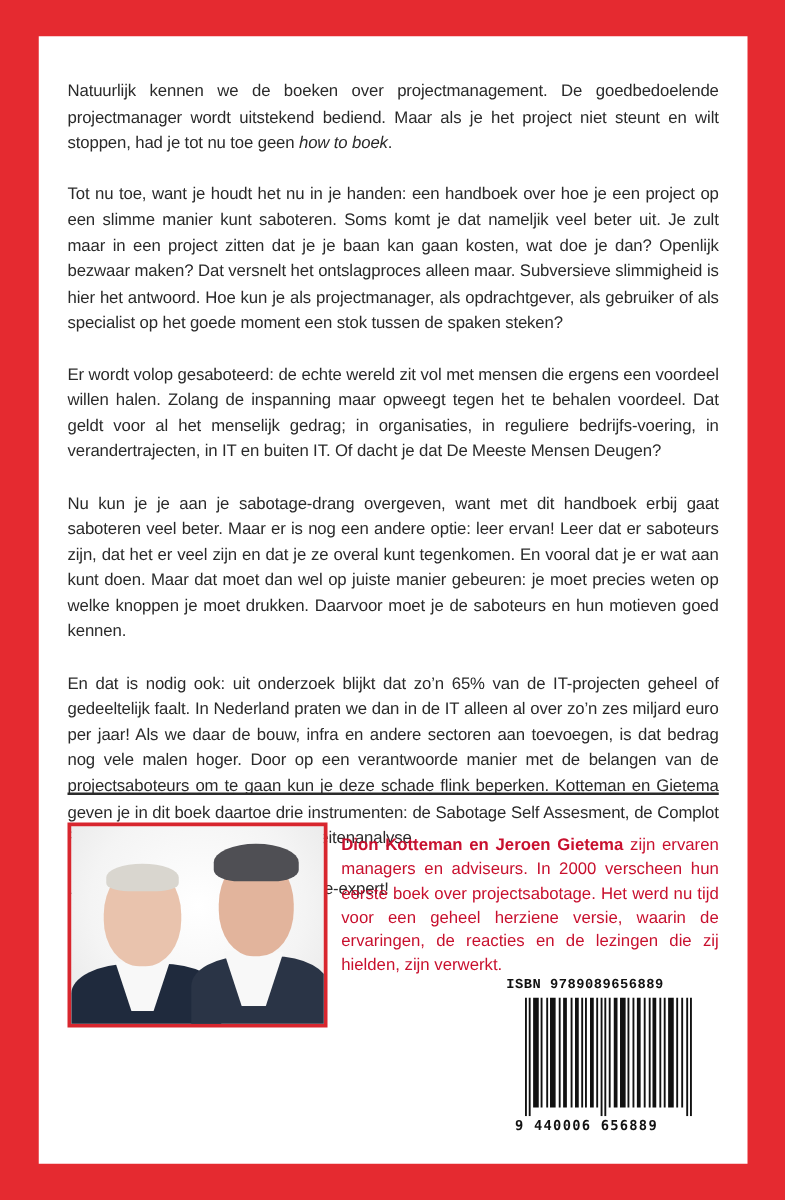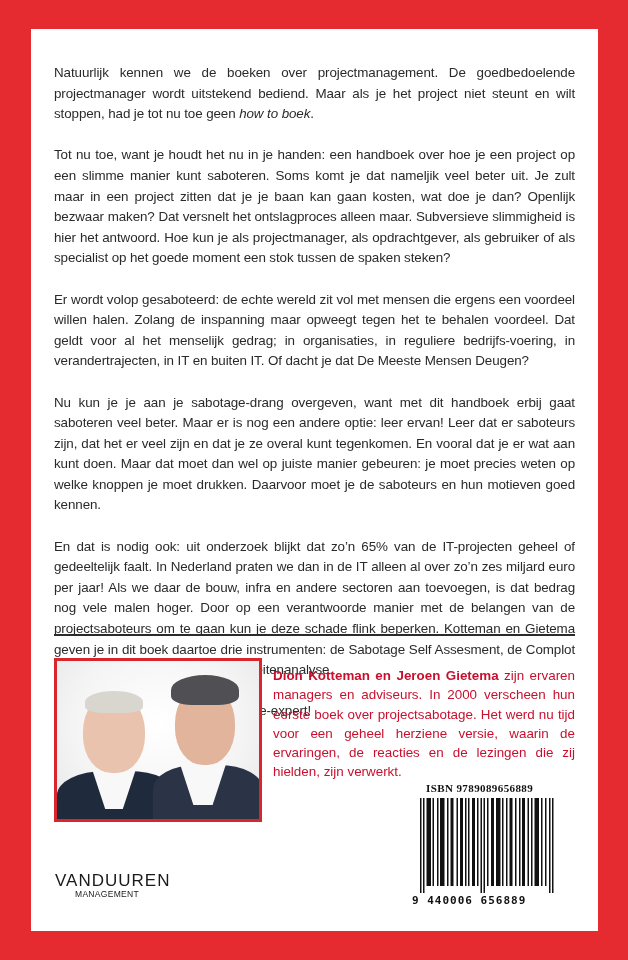--- a/index.html
+++ b/index.html
@@ -38,22 +38,22 @@
     .person .hair { position: absolute; border-radius: 50% 50% 30% 30%; }
     .person .suit { position: absolute; border-radius: 40% 40% 0 0; background: #1f2a3d; }
     .person .collar { position: absolute; background: #f8f8f8; clip-path: polygon(0 0, 100% 0, 70% 100%, 30% 100%); }
     .author-text {
       position: absolute; left: 242px; top: 637px; width: 302px;
       font-size: 13.4px; line-height: 19.3px; color: #c8102e;
       text-align: justify;
     }
     .author-text .names { font-weight: bold; }
     .isbn-label {
-      position: absolute; left: 395px; top: 753px;
-      font-family: Liberation Serif, serif; font-size: 11px; letter-spacing: 0.4px;
+      position: absolute; left: 374px; top: 753px;
+      font-family: Liberation Mono, monospace; font-size: 11px; letter-spacing: 0.4px;
       color: #111; font-weight: bold;
     }
     .barcode {
       position: absolute; left: 389px; top: 769px; width: 134px; height: 95px;
     }
     .barcode-digits {
       position: absolute; left: 381px; top: 865px; width: 146px;
       font-family: "DejaVu Sans Mono", monospace; font-size: 11px; color: #111; font-weight: bold;
       letter-spacing: 1px;
     }
@@ -137,18 +137,14 @@
       <rect x="114.5" y="0" width="4.5" height="88"></rect>
       <rect x="121" y="0" width="1.5" height="88"></rect>
       <rect x="125" y="0" width="1.5" height="88"></rect>
       <rect x="129" y="0" width="1.5" height="95"></rect>
       <rect x="132" y="0" width="1.5" height="95"></rect>
     </g>
   </svg>
 
   <div class="barcode-digits">9 440006 656889</div>
 
-  <div class="logo">
-    <div class="brand">VANDUUREN</div>
-    <div class="sub">MANAGEMENT</div>
-  </div>
 
 </div>
 
 </body></html>

